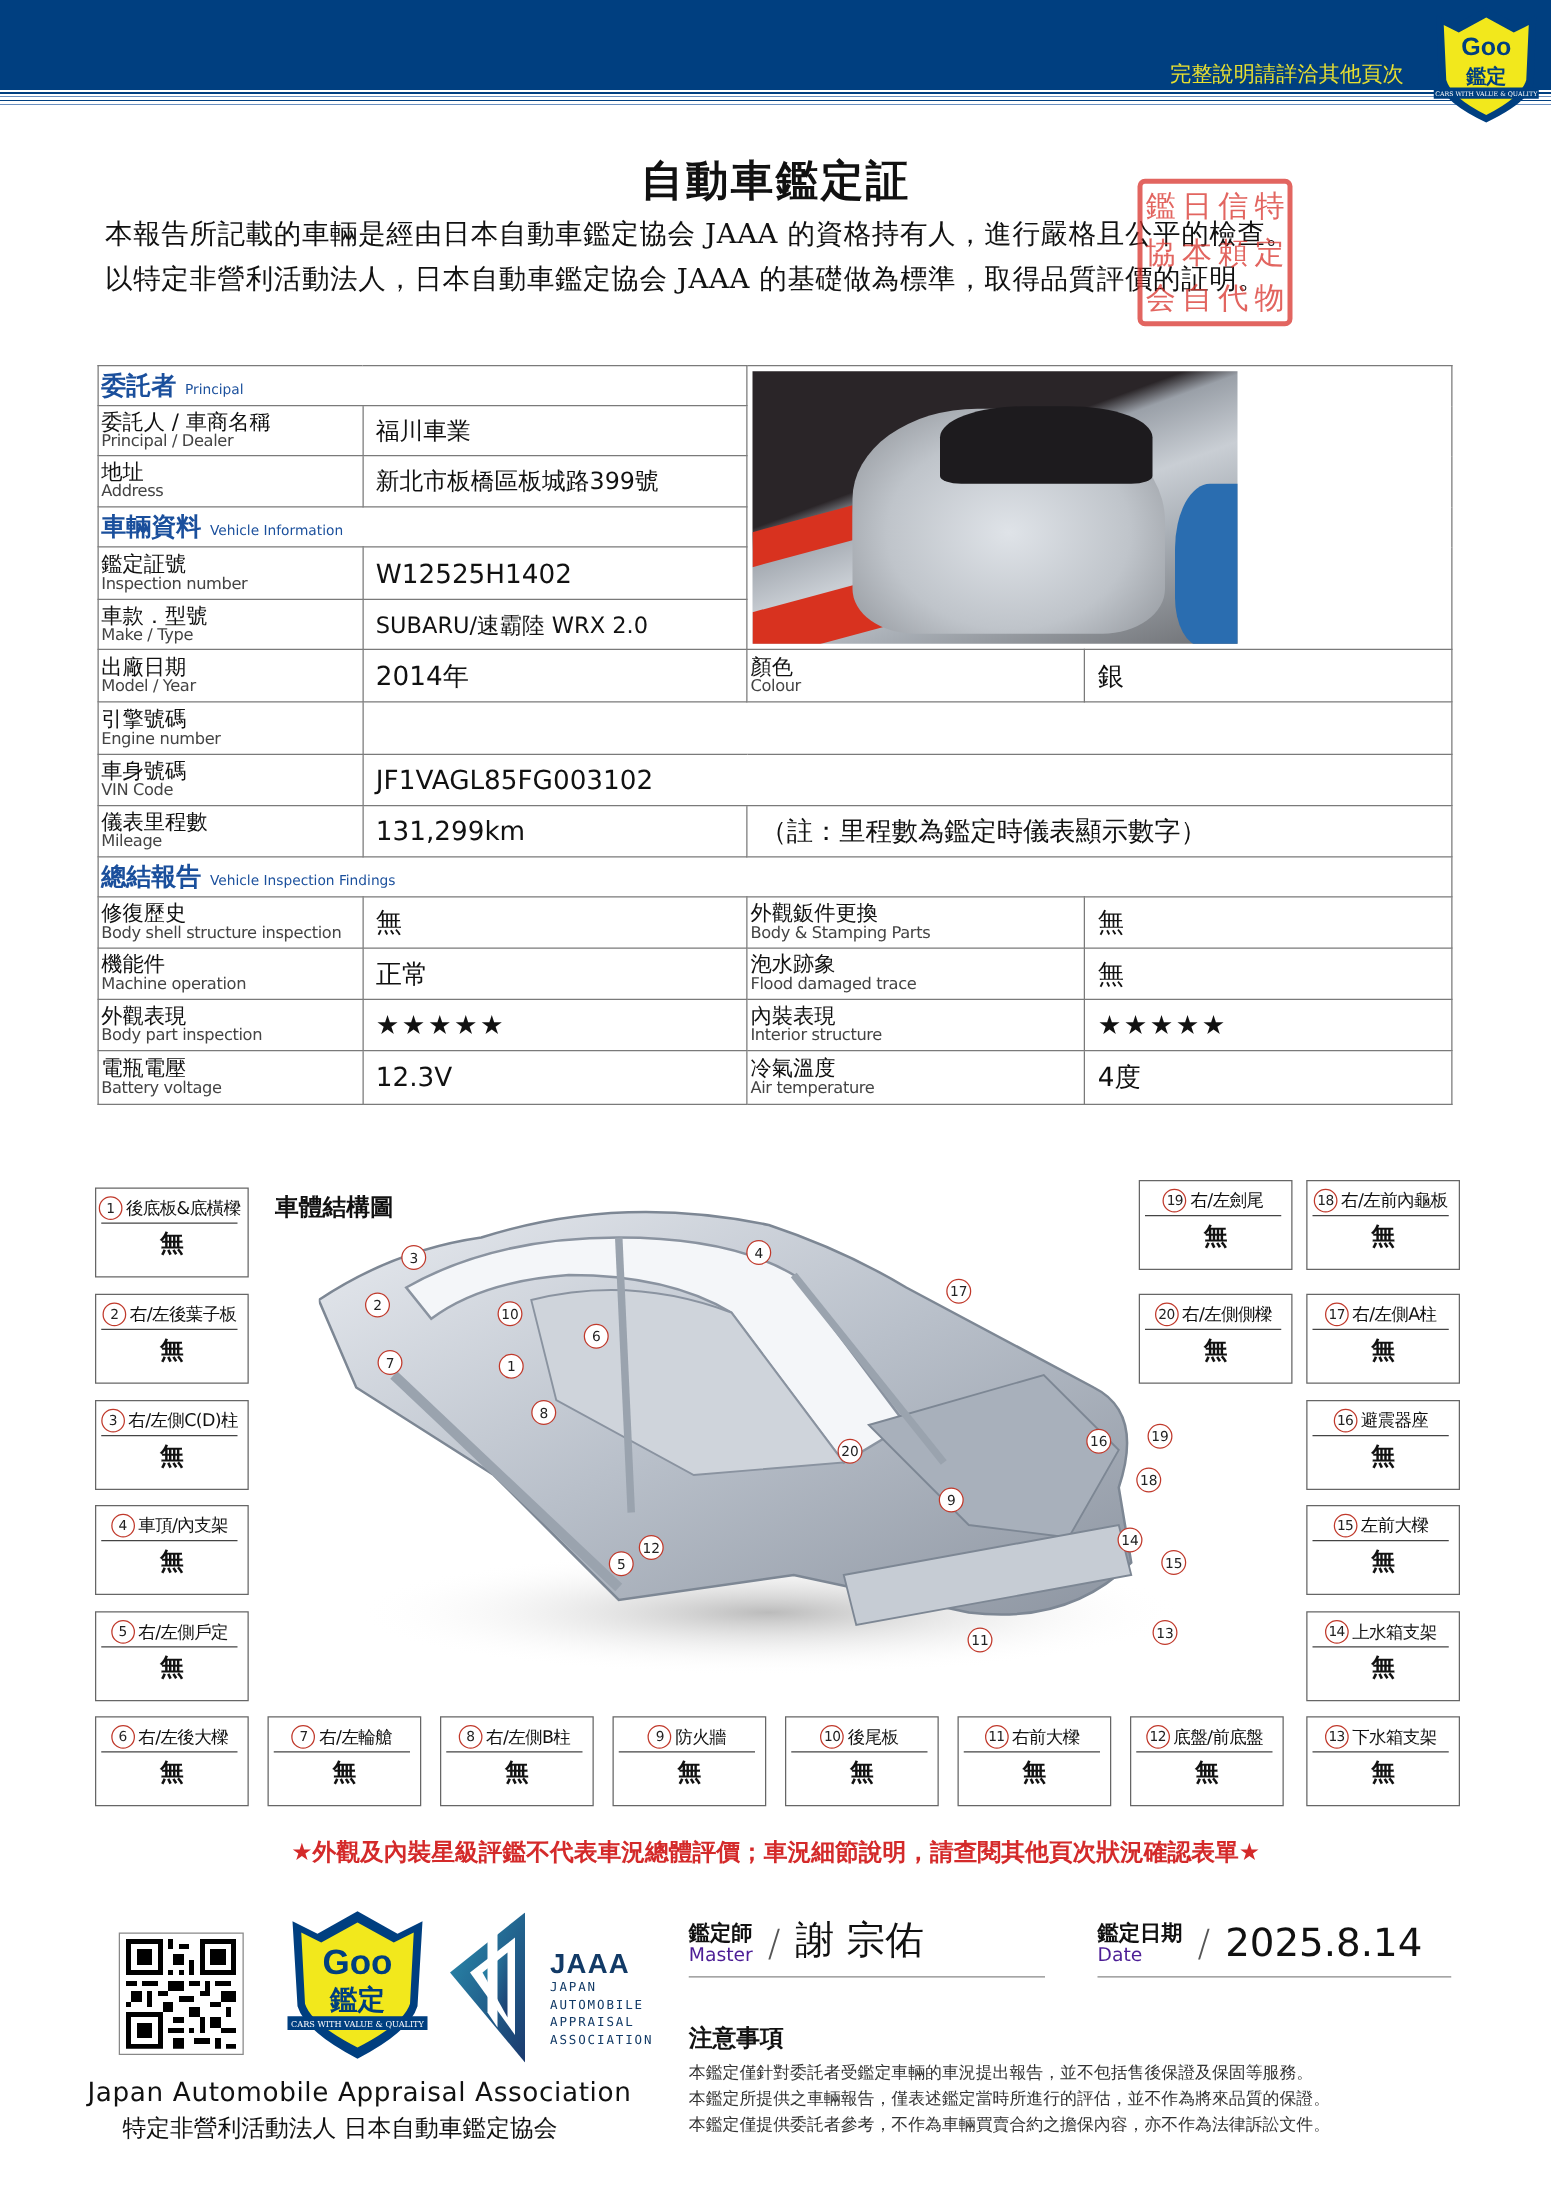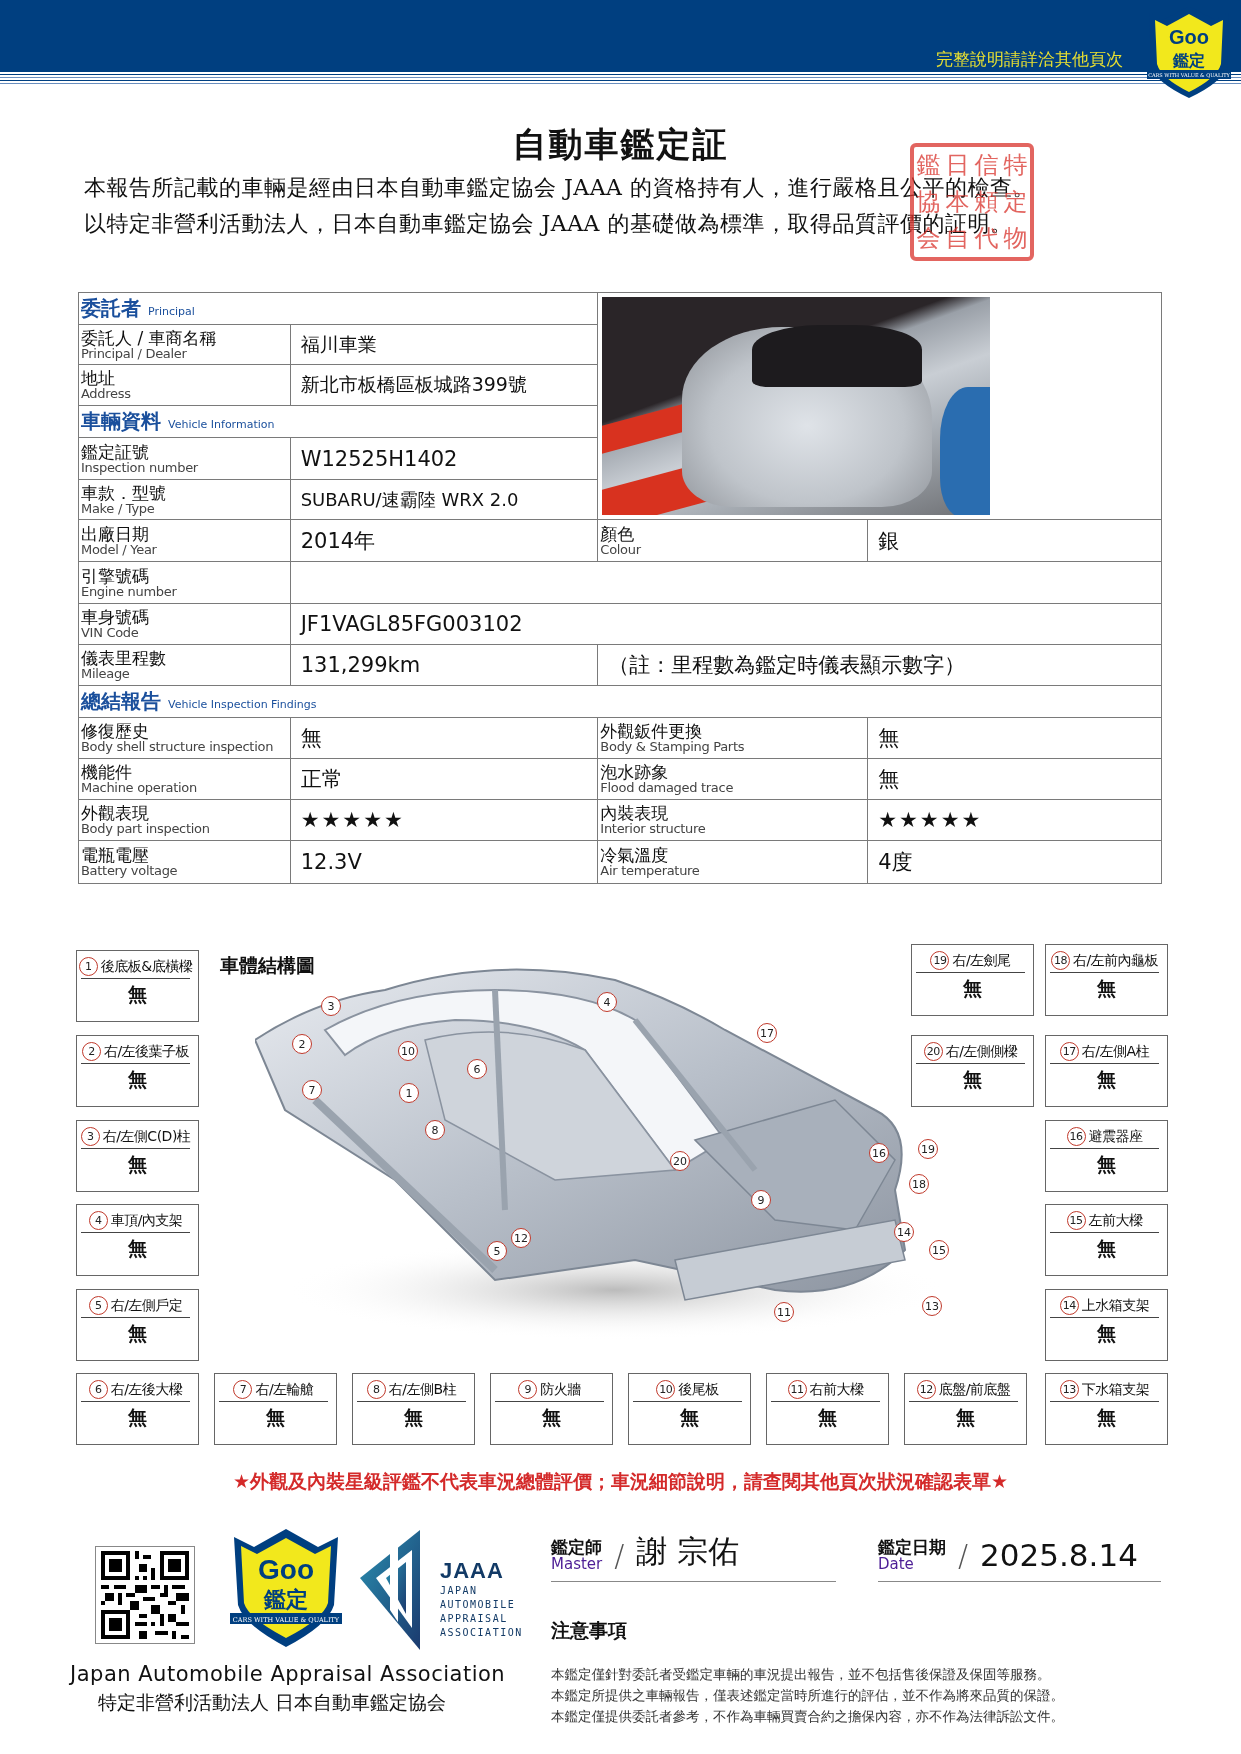--- a/index.html
+++ b/index.html
@@ -41,21 +41,21 @@
 .jaaa-text .small{font-size:10px;line-height:14px;letter-spacing:1.5px;font-family:"DejaVu Sans Mono",monospace}
 .assoc-en{position:absolute;left:70px;top:1662px;font-size:21px;font-family:"DejaVu Sans",sans-serif;letter-spacing:0.5px}
 .assoc-zh{position:absolute;left:98px;top:1690px;font-size:19px}
 .sign{position:absolute;top:1530px;height:52px;border-bottom:1.5px solid #888;display:flex;align-items:flex-end;padding-bottom:8px}
 .sign .lbl{display:flex;flex-direction:column;line-height:17px}
 .sign .lbl .zh{font-size:17px;font-weight:bold}
 .sign .lbl .en{font-size:15px;color:#4c1d95}
 .sign .slash{font-size:30px;color:#555;margin:0 12px;font-weight:lighter}
 .sign .v{font-size:31px}
 .notes{position:absolute;left:551px;top:1618px}
-.notes .h{font-size:19px;font-weight:bold;margin-bottom:20px}
+.notes .h{font-size:19px;font-weight:bold;margin-bottom:4px}
 .notes .l{font-size:13.5px;line-height:21px;color:#333}
 </style>
 </head>
 <body>
 
 <div class="header">
   <span class="header-note">完整說明請詳洽其他頁次</span>
 </div>
 <div class="header-stripes"></div>
 <svg class="goo-badge" viewBox="0 0 92 96">

